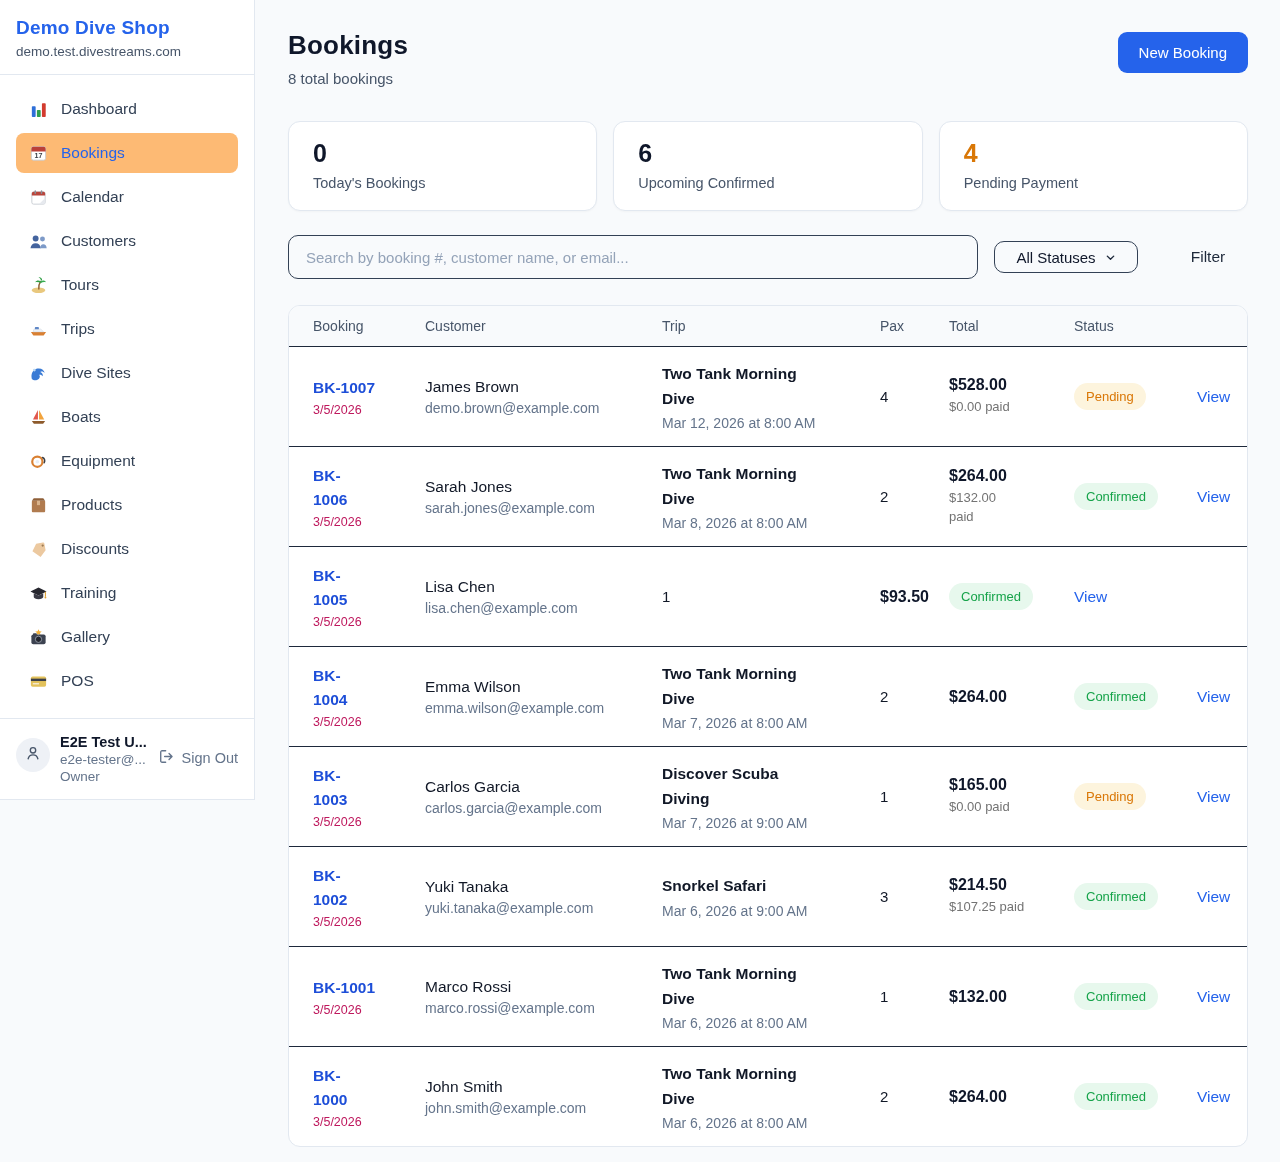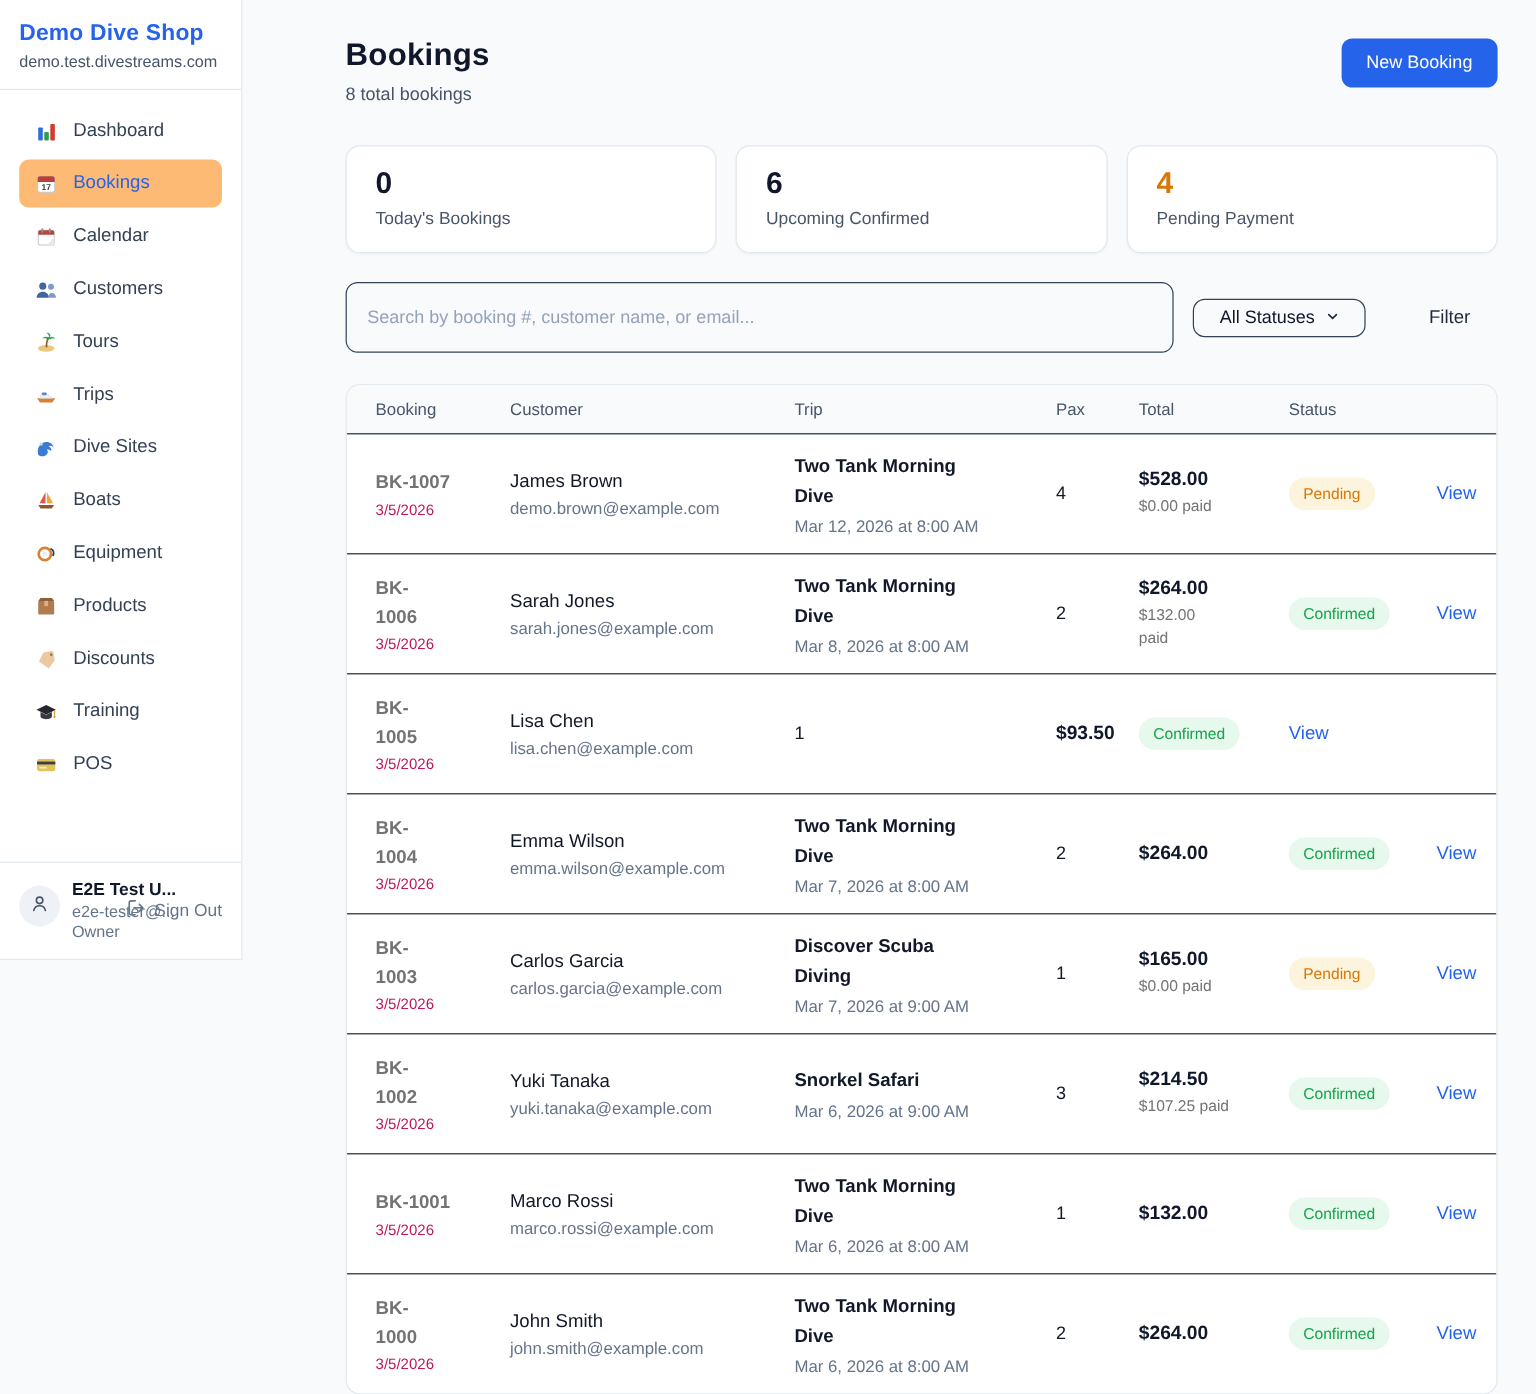--- a/index.html
+++ b/index.html
@@ -1,20 +1,20 @@
 <!DOCTYPE html>
 <html><head>
 <meta charset="utf-8">
 <style>
   * { margin:0; padding:0; box-sizing:border-box; }
   html,body { width:1280px; height:1162px; overflow:hidden; }
   body { background:#f8fafc; font-family:"Liberation Sans","DejaVu Sans",sans-serif; color:#0f172a; }
 
   
-  .sidebar { position:absolute; left:0; top:0; width:202px; height:800px; background:#fff;
+  .sidebar { position:absolute; left:0; top:0; width:255px; height:800px; background:#fff;
              border-right:1px solid #e2e8f0; border-bottom:1px solid #e2e8f0; display:flex; flex-direction:column; }
   .brand { padding:17px 16px 15px; border-bottom:1px solid #e2e8f0; }
   .brand-name { color:#2563eb; font-size:19px; font-weight:700; letter-spacing:.2px; cursor:pointer; }
   .brand-domain { margin-top:5px; font-size:13.5px; color:#475569; }
   .nav { padding:14px 16px 0; flex:1; }
   .nav-item { display:flex; align-items:center; gap:13px; padding:10px 12px; margin-bottom:4px;
               border-radius:8px; font-size:15.5px; color:#334155; cursor:pointer; text-decoration:none; }
   .nav-item.active { background:#fdba74; color:#2563eb; font-weight:500; }
   .nicon { width:20px; height:20px; display:flex; align-items:center; justify-content:center; flex:none; }
   .user-box { border-top:1px solid #e2e8f0; padding:15px 16px; display:flex; align-items:flex-start; gap:10px; }
@@ -35,36 +35,36 @@
                  font-size:15px; font-family:inherit; cursor:pointer; margin-top:2px; }
 
   .stats { display:flex; gap:16px; margin-top:34px; }
   .stat-card { flex:1; background:#fff; border:1px solid #e2e8f0; border-radius:12px; padding:17px 24px 19px;
                box-shadow:0 1px 2px rgba(15,23,42,.03); }
   .stat-value { font-size:25px; font-weight:700; color:#0f172a; }
   .stat-value.orange { color:#d97706; }
   .stat-label { margin-top:7px; font-size:14.5px; color:#475569; }
 
   .controls { display:flex; align-items:center; margin-top:24px; }
-  .search-input { flex:1; height:59px; border:1.5px solid #334155; border-radius:10px; background:transparent;
+  .search-input { flex:1; height:44px; border:1.5px solid #334155; border-radius:10px; background:transparent;
                   padding:0 17px; font-size:15px; font-family:inherit; color:#0f172a; outline:none; }
   .search-input::placeholder { color:#94a3b8; }
   .select-box { margin-left:16px; width:144px; height:32px; border:1.5px solid #334155; border-radius:10px;
                 display:flex; align-items:center; justify-content:center; gap:9px; font-size:15px; color:#0f172a;
                 cursor:pointer; background:transparent; }
   .filter-btn { margin-left:30px; width:80px; text-align:center; font-size:15.5px; color:#1e293b; cursor:pointer; }
 
   
   .table-card { margin-top:26px; background:#fff; border:1px solid #e2e8f0; border-radius:12px; overflow:hidden; }
   .grid-row { display:grid; grid-template-columns:112px 237px 218px 69px 125px 123px 1fr; padding-left:24px; }
   .thead { background:#f8fafc; }
   .thead .th { font-size:14px; font-weight:500; color:#475569; padding:12px 8px 12px 0; }
   .trow { border-top:1px solid #1e293b; min-height:100px; align-items:center; padding-top:14px; padding-bottom:14px; }
   .td { padding-right:10px; }
-  .bk-link { color:#737373; font-size:15.5px; font-weight:600; text-decoration:none; display:inline-block; line-height:1.55; }
+  .bk-link { color:#1d4ed8; font-size:15.5px; font-weight:600; text-decoration:none; display:inline-block; line-height:1.55; }
   .bk-link.wrap { max-width:46px; overflow-wrap:break-word; }
   .bk-date { font-size:12.5px; color:#be185d; margin-top:3px; }
   .cust-name { font-size:15.5px; color:#111827; }
   .cust-email { font-size:14px; color:#64748b; margin-top:4px; }
   .trip-name { font-size:15.5px; font-weight:600; color:#111827; max-width:163px; line-height:1.55; }
   .trip-dt { font-size:14px; color:#64748b; margin-top:4px; }
   .pax-val { font-size:15px; color:#111827; }
   .total-amt { font-size:16px; font-weight:700; color:#0f172a; }
   .paid-amt { font-size:13px; color:#737373; margin-top:4px; line-height:1.45; }
   .paid-amt.wrap { max-width:58px; }
@@ -202,20 +202,31 @@
             <path d="M5 9.8v4c0 1.3 2.2 2.3 5 2.3s5-1 5-2.3v-4l-5 2.4z" fill="#3a3a45"></path>
             <path d="M17.3 8.2v5.2" stroke="#e0a33a" stroke-width="1.2"></path>
             <circle cx="17.3" cy="14.2" r="1" fill="#e0a33a"></circle>
           </svg>
         </span>
       <span>Training</span>
       </a>
     <a class="nav-item">
       <span class="nicon">
           <svg viewBox="0 0 20 20" width="19" height="19">
+            <path d="M10 1.2l1 2.2 2.4.3-1.8 1.6.5 2.3-2.1-1.2-2.1 1.2.5-2.3L6.6 3.7l2.4-.3z" fill="#f2b23c"></path>
+            <rect x="4.2" y="5.4" width="4" height="2.6" rx="0.8" fill="#3c4250"></rect>
+            <rect x="2.5" y="6.8" width="15" height="10.2" rx="2" fill="#3c4250"></rect>
+            <circle cx="10" cy="11.9" r="3.3" fill="#22252e" stroke="#9aa1ad" stroke-width="0.9"></circle>
+          </svg>
+        </span>
+      <span>Gallery</span>
+      </a>
+    <a class="nav-item">
+      <span class="nicon">
+          <svg viewBox="0 0 20 20" width="19" height="19">
             <rect x="2" y="4.8" width="16" height="10.6" rx="1.8" fill="#e3c25c"></rect>
             <rect x="2" y="7" width="16" height="2.5" fill="#3b3f49"></rect>
             <rect x="4" y="11.6" width="6.5" height="1.5" fill="#f5ead0"></rect>
           </svg>
         </span>
       <span>POS</span>
       </a>
   </nav>
   <div class="user-box">
     <div class="avatar">

